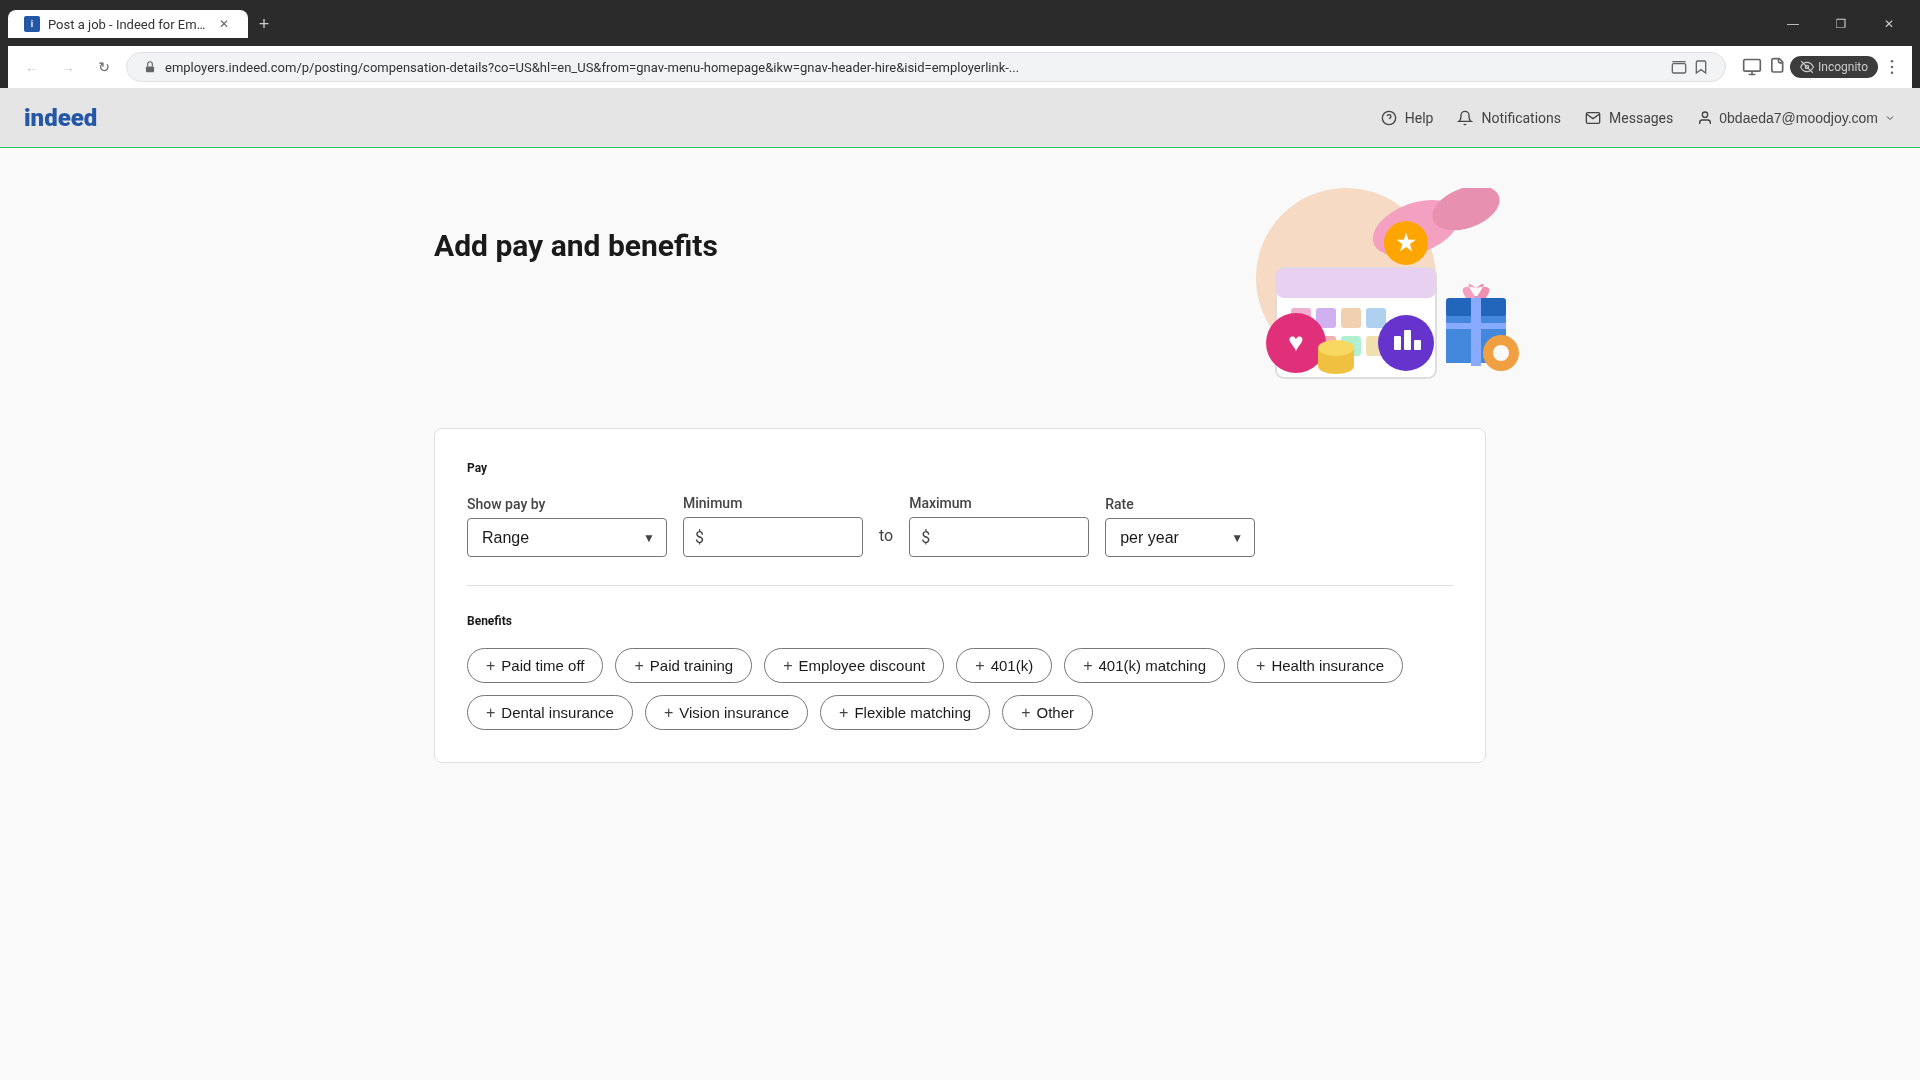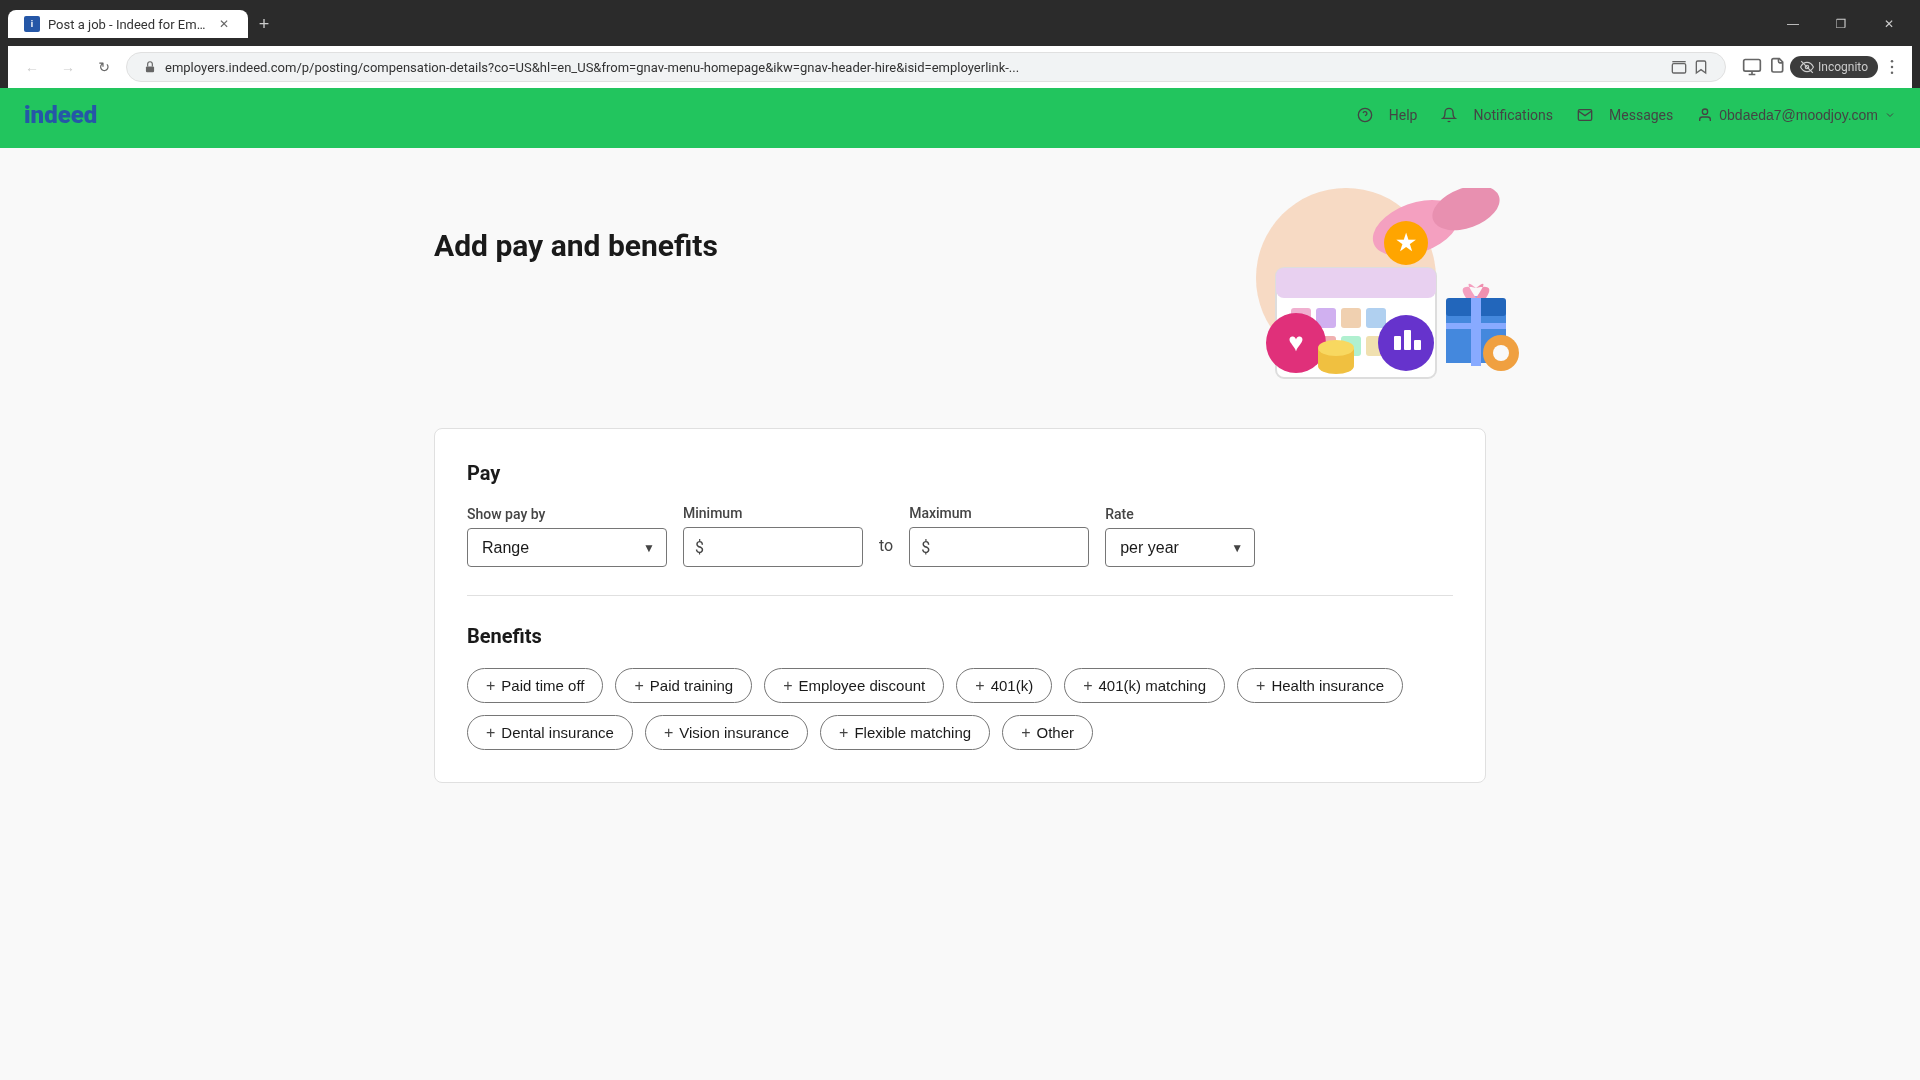--- a/index.html
+++ b/index.html
@@ -133,42 +133,42 @@
     }
 
     
     .page-content {
       background: #f9f9f9;
       min-height: calc(1080px - 80px);
     }
 
     
     .indeed-header {
-      background: #22c55e;
-      border-bottom: 6px solid #22c55e;
+      background: #e5e5e5;
+      border-bottom: 1px solid #22c55e;
       padding: 0 24px;
       display: flex;
       align-items: center;
       height: 60px;
     }
     .indeed-logo {
       font-size: 24px;
       font-weight: 900;
       color: #2557a7;
       margin-right: auto;
     }
     .header-nav {
       display: flex;
       align-items: center;
       gap: 24px;
     }
     .header-nav-item {
       display: flex;
       align-items: center;
-      gap: 16px;
+      gap: 8px;
       font-size: 14px;
       color: #444;
       cursor: pointer;
       text-decoration: none;
     }
     .user-menu {
       display: flex;
       align-items: center;
       gap: 6px;
       font-size: 14px;
@@ -208,21 +208,21 @@
 
     
     .form-section {
       background: #fff;
       border: 1px solid #e0e0e0;
       border-radius: 8px;
       padding: 32px;
     }
 
     .section-label {
-      font-size: 20px;
+      font-size: 12px;
       font-weight: 700;
       color: #1a1a1a;
       margin-bottom: 20px;
     }
 
     .pay-form {
       display: flex;
       align-items: flex-end;
       gap: 16px;
       flex-wrap: wrap;

